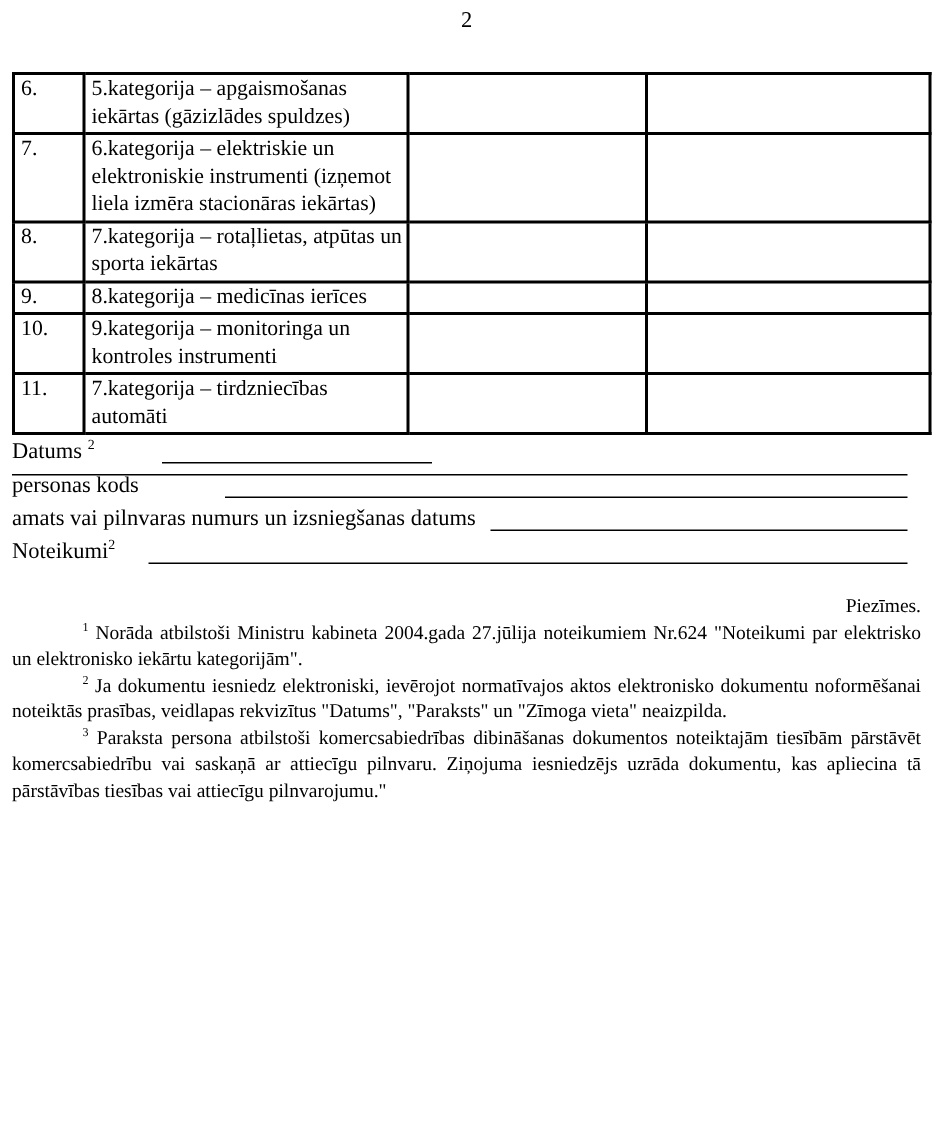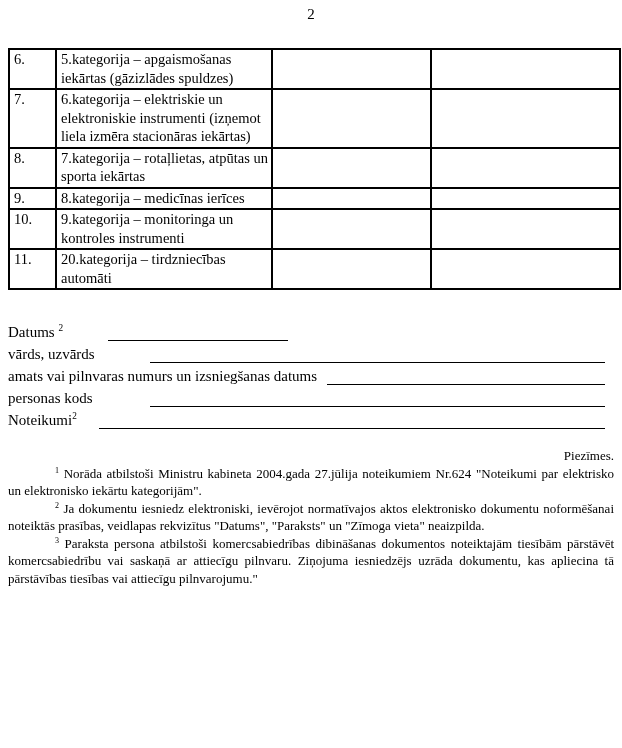--- a/index.html
+++ b/index.html
@@ -19,21 +19,21 @@
   table.cat-table td {
     border:2px solid #000; padding:0 3px 1px 4px; vertical-align:top;
     overflow:hidden;
   }
   col.c1{width:47px;} col.c2{width:216px;} col.c3{width:159px;} col.c4{width:189px;}
 
   .statement { margin-top:23px; font-size:15px; line-height:18px; }
 
   .blank { height:0; border-bottom:1.5px solid #000; position:relative; top:4px; }
 
-  .datums-row { margin-top:31px; display:flex; align-items:baseline; font-size:15px; line-height:22px;gap:40px; }
+  .datums-row { display:flex; align-items:baseline; font-size:15px; line-height:22px;gap:40px; }
   .datums-row .blank { width:180px; margin-left:5px; flex:none; }
 
   .rep-heading { margin-top:19px; font-size:15px; line-height:22px; }
 
   .field-row { display:flex; align-items:baseline; font-size:15px; line-height:22px; }
   .label-fixed { width:142px; flex:none; }
   .flex-blank { flex:1; margin-right:9px; }
   .pos-blank { margin-left:10px; }
   .sig-blank { margin-left:22px; }
 
@@ -85,47 +85,46 @@
         <td></td>
       </tr>
       <tr>
         <td>10.</td>
         <td>9.kategorija – monitoringa un kontroles instrumenti</td>
         <td></td>
         <td></td>
       </tr>
       <tr>
         <td>11.</td>
-        <td>20.kategorija – tirdzniecības automāti</td>
+        <td>7.kategorija – tirdzniecības automāti</td>
         <td></td>
         <td></td>
       </tr>
     </tbody>
   </table>
 
 
   <div class="datums-row">
     <span><span>Datums</span> <sup>2</sup></span>
     <span class="blank"></span>
   </div>
 
 
   <div class="field-row">
-    <span class="label-fixed">vārds, uzvārds</span>
+    <span class="blank flex-blank"></span>
+  </div>
+
+  <div class="field-row">
+    <span class="label-fixed">personas kods</span>
     <span class="blank flex-blank"></span>
   </div>
 
   <div class="field-row">
     <span>amats vai pilnvaras numurs un izsniegšanas datums</span>
     <span class="blank flex-blank pos-blank"></span>
-  </div>
-
-  <div class="field-row">
-    <span class="label-fixed">personas kods</span>
-    <span class="blank flex-blank"></span>
   </div>
 
   <div class="field-row">
     <span><span>Noteikumi</span><sup>2</sup></span>
     <span class="blank flex-blank sig-blank"></span>
   </div>
 
 
   <div class="notes">
     <p class="heading">Piezīmes.</p>

